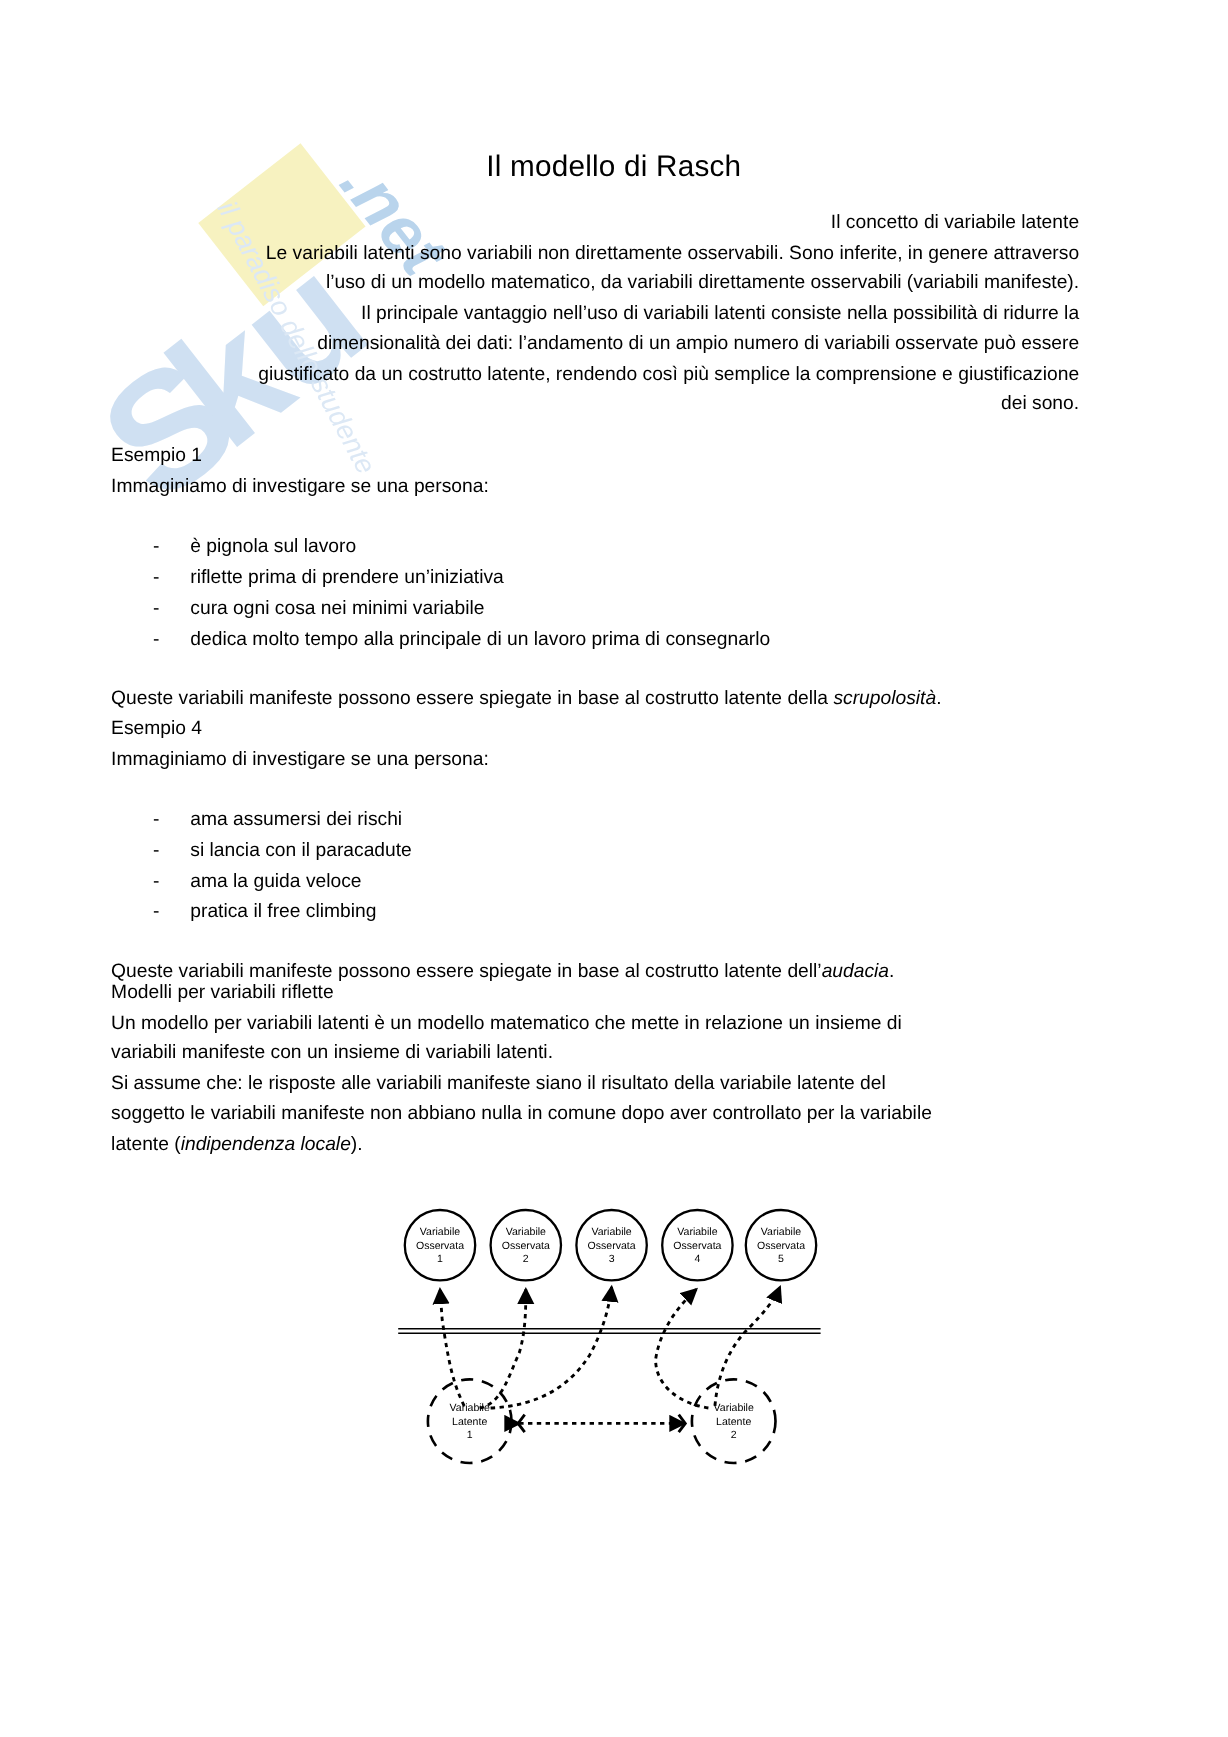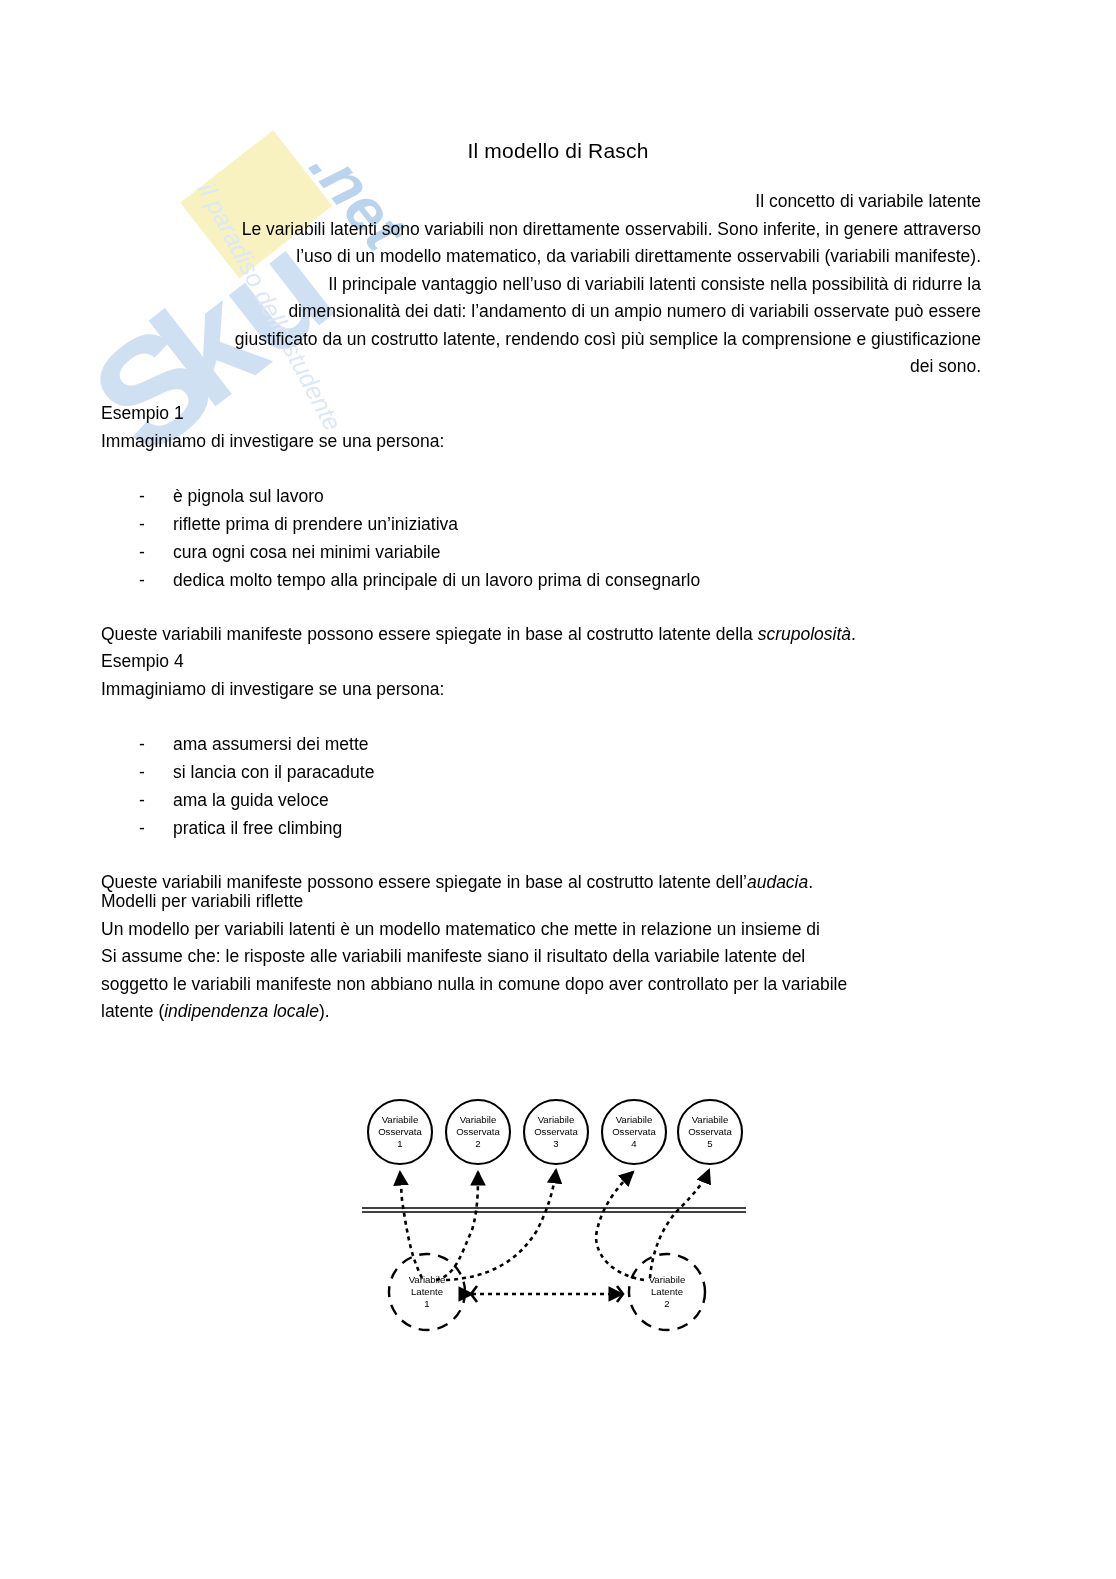--- a/index.html
+++ b/index.html
@@ -38,21 +38,21 @@
     top: 0;
     width: 1116px;
     z-index: 2;
   }
   .title {
     position: absolute;
     left: 0;
     top: 134px;
     width: 1116px;
     text-align: center;
-    font-size: 21px;
+    font-size: 27px;
     line-height: 34px;
     letter-spacing: 0.2px;
   }
   .block {
     position: absolute;
     left: 101px;
     width: 880px;
     font-size: 17.5px;
     line-height: 27.5px;
   }
@@ -155,21 +155,21 @@
       <p class="para"><span>Queste variabili manifeste possono essere spiegate in base al costrutto latente della </span><em>scrupolosità</em><span>.</span></p>
     </div>
 
     <div class="block" style="top:648px;">
       <p class="para">Esempio 4</p>
       <p class="para">Immaginiamo di investigare se una persona:</p>
       <div class="gap"></div>
       <ul class="bullets">
         <li>
           <span class="dash">-</span>
-          <span>ama assumersi dei mette</span>
+          <span>ama assumersi dei rischi</span>
         </li>
         <li>
           <span class="dash">-</span>
           <span>si lancia con il paracadute</span>
         </li>
         <li>
           <span class="dash">-</span>
           <span>ama la guida veloce</span>
         </li>
         <li>
@@ -177,20 +177,21 @@
           <span>pratica il free climbing</span>
         </li>
       </ul>
       <div class="gap"></div>
       <p class="para"><span>Queste variabili manifeste possono essere spiegate in base al costrutto latente dell’</span><em>audacia</em><span>.</span></p>
     </div>
 
     <div class="block" style="top:888px;">
       <p class="para">Modelli per variabili riflette</p>
       <p class="para">Un modello per variabili latenti è un modello matematico che mette in relazione un insieme di</p>
+      <p class="para">variabili manifeste con un insieme di variabili latenti.</p>
       <p class="para">Si assume che: le risposte alle variabili manifeste siano il risultato della variabile latente del</p>
       <p class="para">soggetto le variabili manifeste non abbiano nulla in comune dopo aver controllato per la variabile</p>
       <p class="para"><span>latente (</span><em>indipendenza locale</em><span>).</span></p>
     </div>
 
   </div>
 
   <div id="diagram">
     <svg width="420" height="255" viewBox="0 0 420 255" xmlns="http://www.w3.org/2000/svg">
       <defs>

